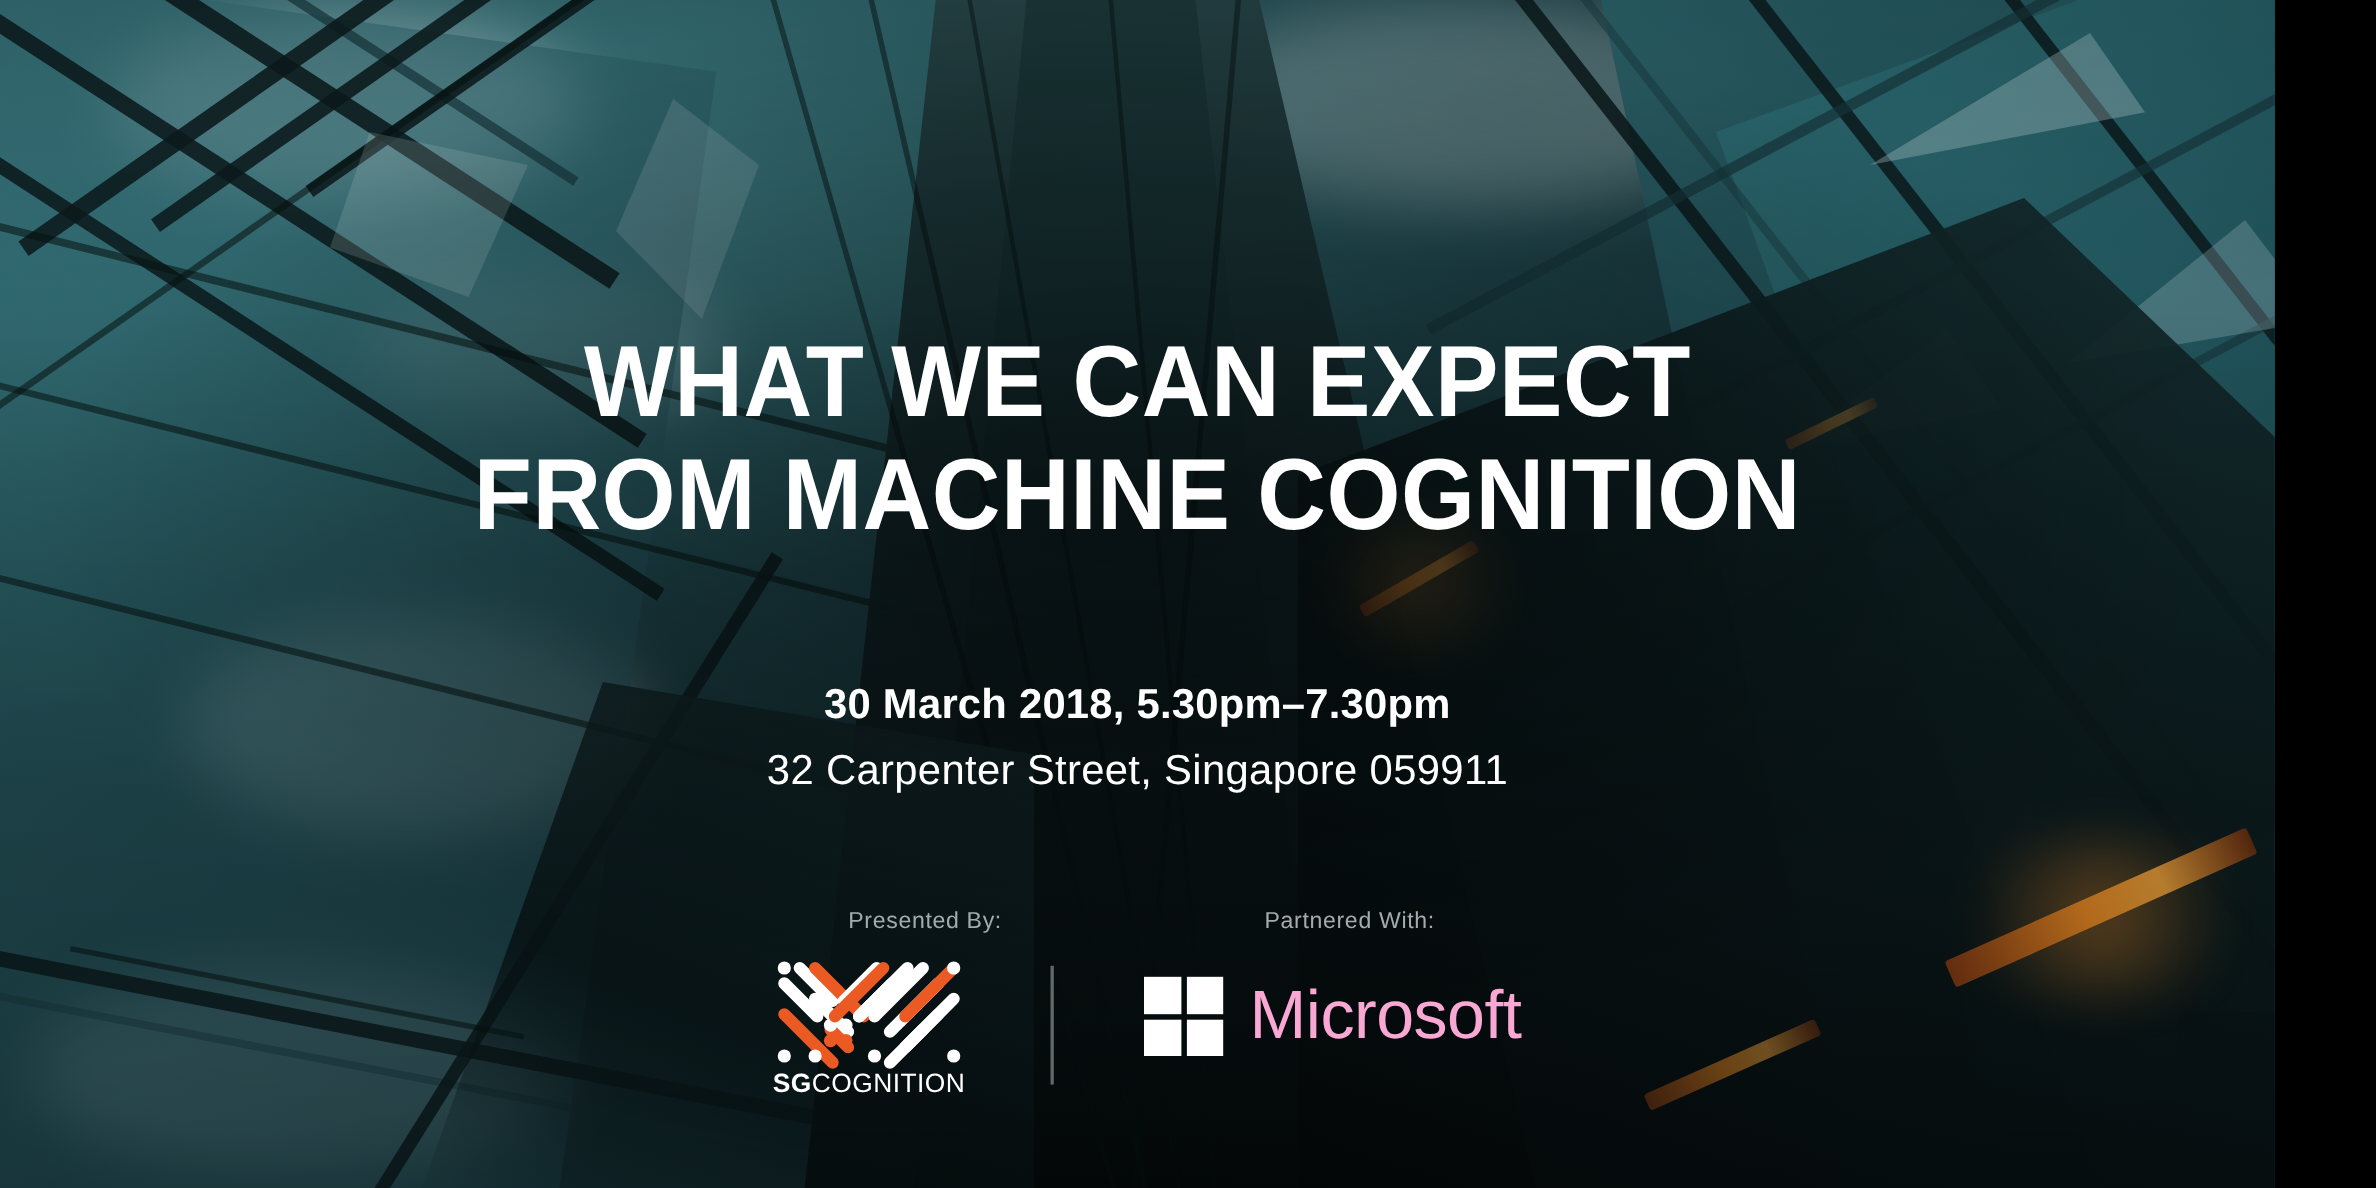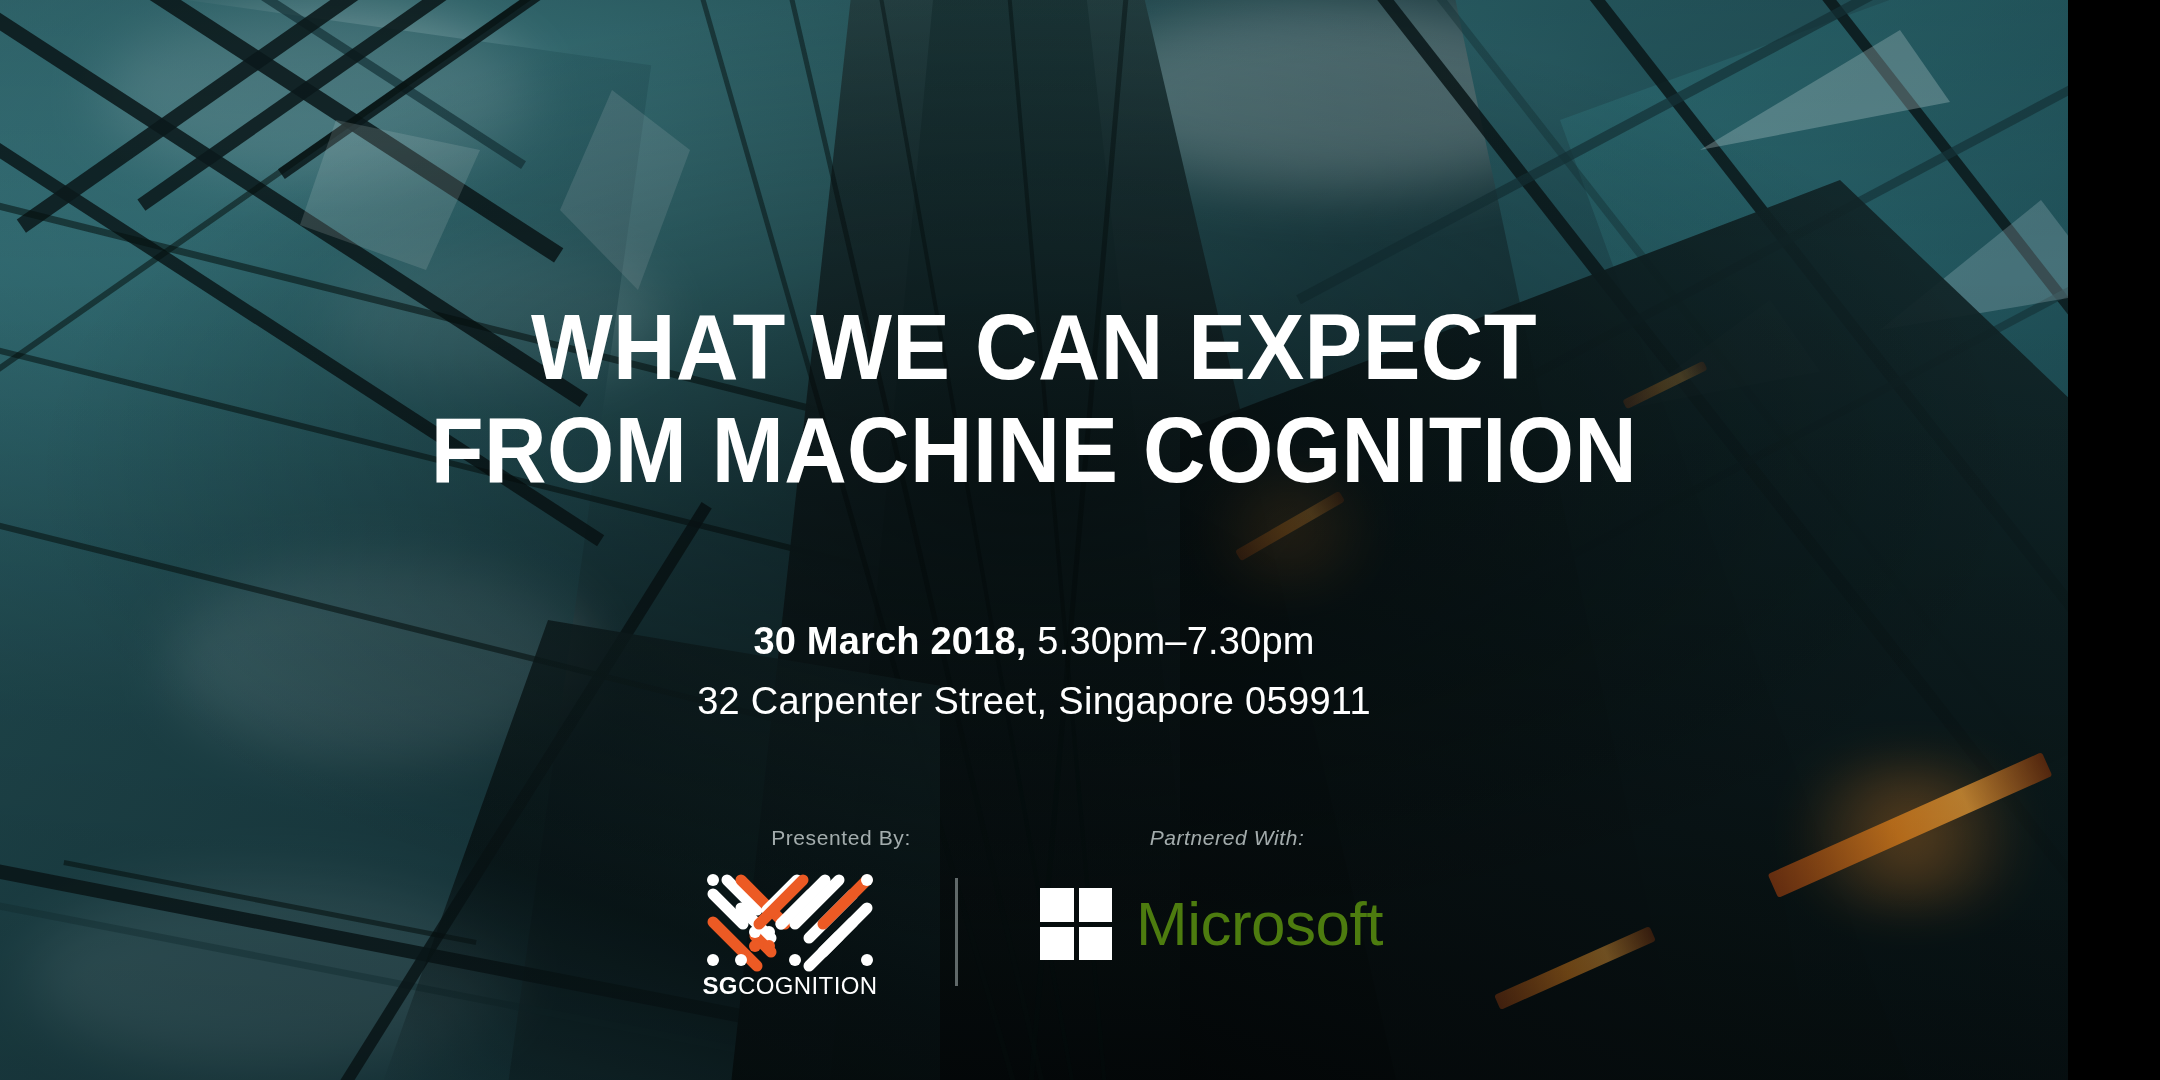--- a/index.html
+++ b/index.html
@@ -111,31 +111,31 @@
     white-space:nowrap;
   }
   .title .l2{ display:block; }
 
   .details{
     position:absolute; top:615px; left:0; right:0;
     text-align:center; color:#ffffff;
     font-size:38px; line-height:1.42; letter-spacing:.2px;
   }
   .details .date{ font-weight:700; }
-  .details .time{ font-weight:400;text-align:center; }
+  .details .time{ font-weight:700;text-align:center; }
   .details .addr{ display:block; font-weight:300; margin-top:6px; letter-spacing:.3px; }
 
   
   .credits{
     position:absolute; top:826px; left:0; right:0;
     display:flex; justify-content:center; align-items:flex-start;
   }
   .credit-col{ display:flex; flex-direction:column; align-items:center; }
   .credit-col.presented{ width:300px; }
-  .credit-col.partnered{ width:300px; margin-left:86px;font-style:italic; }
+  .credit-col.partnered{ width:300px; margin-left:86px; }
   .credit-label{
     font-size:21px; font-weight:400; color:#b9c2c2; letter-spacing:.6px;
     opacity:.88; margin-bottom:0;
   }
 
   .divider{
     position:absolute; left:955px; top:878px;
     width:3px; height:108px; background:#9aa3a3; opacity:.62;
   }
 
@@ -151,21 +151,21 @@
   .sgi-word span{ font-weight:400; }
 
   
   .ms{ position:absolute; left:1040px; top:888px; display:flex; align-items:center; gap:24px; }
   .ms-grid{
     width:72px; height:72px; display:grid;
     grid-template-columns:1fr 1fr; grid-template-rows:1fr 1fr; gap:5px;
   }
   .ms-grid i{ display:block; background:#ffffff; }
   .ms-word{
-    color:#4d7c0f; font-size:62px; font-weight:400; letter-spacing:-.5px;
+    color:#f9a8d4; font-size:62px; font-weight:400; letter-spacing:-.5px;
     line-height:1; font-family:"Liberation Sans", sans-serif;
   }
 </style>
 </head>
 <body>
 
 <div class="banner">
 
   <div class="photo">
     <div class="sky"></div>

